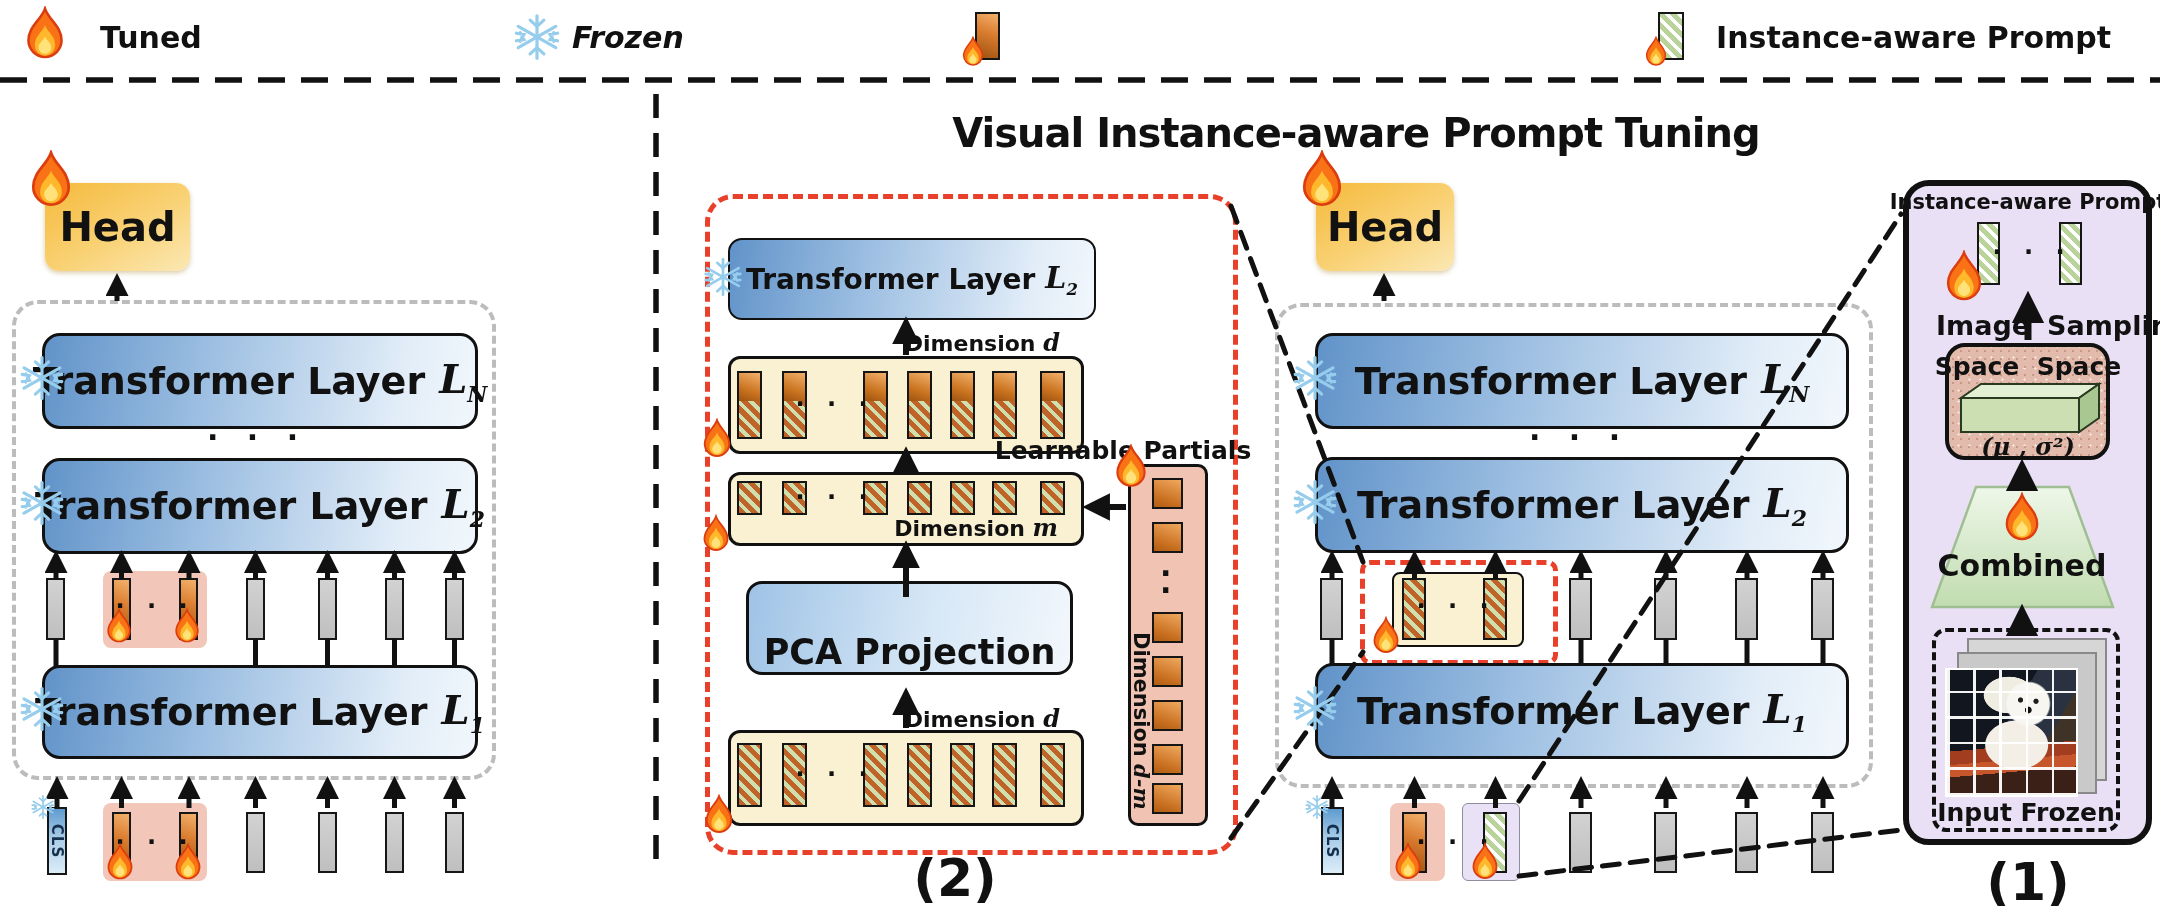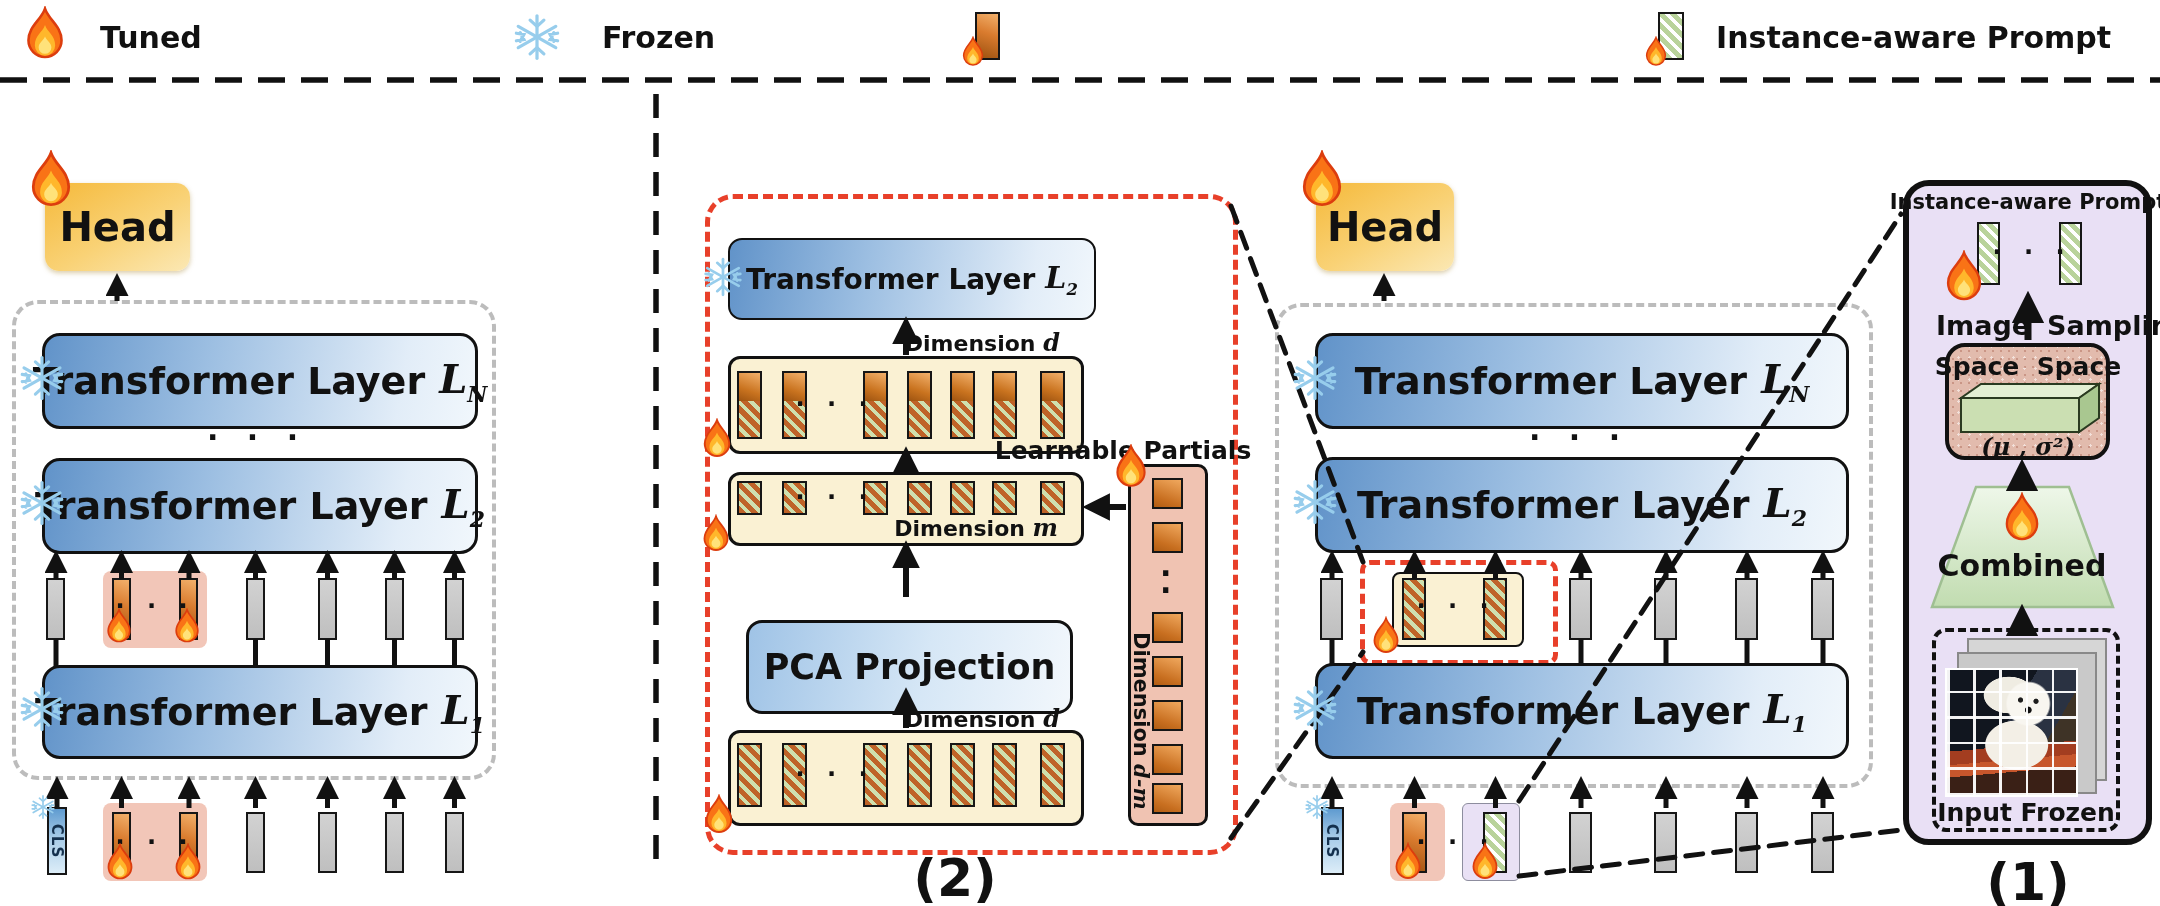--- a/index.html
+++ b/index.html
@@ -111,21 +111,21 @@
   <div class="abs legend-label" style="left:100px;top:20px;">Tuned</div>
 
   <span class="icon abs z7" style="left:512px;top:12px;width:50px;height:50px;">
       <svg viewBox="0 0 40 40" stroke="#97cdec" stroke-width="2.6" stroke-linecap="round" fill="none">
         <line x1="20" y1="3" x2="20" y2="37"></line>
         <line x1="5" y1="11.5" x2="35" y2="28.5"></line>
         <line x1="5" y1="28.5" x2="35" y2="11.5"></line>
         <path d="M14.5 6.5 20 11.5 25.5 6.5M14.5 33.5 20 28.5 25.5 33.5M3.5 17 9.5 18 6.5 23.5M36.5 17 30.5 18 33.5 23.5M3.5 23 9.5 22 6.5 16.5M36.5 23 30.5 22 33.5 16.5"></path>
       </svg>
     </span>
-  <div class="abs legend-label" style="left:602px;top:20px;">Frozen</div>
+  <div class="abs legend-label" style="left:572px;top:20px;font-style:italic;">Frozen</div>
 
   <div class="abs tok orange z3" style="left:975px;top:12px;width:25px;height:48px;"></div>
   <span class="icon abs z7" style="left:960px;top:36px;width:26px;height:32px;">
       <svg viewBox="0 0 36 44">
         <path d="M18 2C21 11 31 16 31 27a13 13 0 0 1-26 0C5 16 15 11 18 2Z" fill="#f97316" stroke="#dc3d0e" stroke-width="2"></path>
         <path d="M18 15C20 21 26 23 26 31a8 8 0 0 1-16 0c0-8 6-10 8-16Z" fill="#ffb72b"></path>
         <path d="M18 24c1.2 3.5 5 4.6 5 8.6a5 5 0 0 1-10 0c0-4 3.8-5.1 5-8.6Z" fill="#ffe27a"></path>
       </svg>
     </span>
 
@@ -245,20 +245,21 @@
       </svg>
     </span>
   <span class="icon abs z7" style="left:172px;top:843px;width:32px;height:39px;">
       <svg viewBox="0 0 36 44">
         <path d="M18 2C21 11 31 16 31 27a13 13 0 0 1-26 0C5 16 15 11 18 2Z" fill="#f97316" stroke="#dc3d0e" stroke-width="2"></path>
         <path d="M18 15C20 21 26 23 26 31a8 8 0 0 1-16 0c0-8 6-10 8-16Z" fill="#ffb72b"></path>
         <path d="M18 24c1.2 3.5 5 4.6 5 8.6a5 5 0 0 1-10 0c0-4 3.8-5.1 5-8.6Z" fill="#ffe27a"></path>
       </svg>
     </span>
 
+  <div class="abs title" style="left:1356px;top:110px;transform:translateX(-50%);">Visual Instance-aware Prompt Tuning</div>
 
   <div class="abs dash-red z1" style="left:705px;top:194px;width:523px;height:651px;"></div>
 
   <div class="abs tbox small z2" style="left:728px;top:238px;width:364px;height:78px;">
     <span>Transformer Layer</span>
     <span class="math"><span>L</span><sub>2</sub></span>
   </div>
   <span class="icon abs z7" style="left:702px;top:256px;width:42px;height:42px;">
       <svg viewBox="0 0 40 40" stroke="#97cdec" stroke-width="2.6" stroke-linecap="round" fill="none">
         <line x1="20" y1="3" x2="20" y2="37"></line>
@@ -324,21 +325,21 @@
   <div class="abs vell z4" style="left:1160px;top:566px;">·<br>·</div>
   <div class="abs square z3" style="left:1152px;top:612px;width:31px;height:31px;"></div>
   <div class="abs square z3" style="left:1152px;top:656px;width:31px;height:31px;"></div>
   <div class="abs square z3" style="left:1152px;top:700px;width:31px;height:31px;"></div>
   <div class="abs square z3" style="left:1152px;top:744px;width:31px;height:31px;"></div>
   <div class="abs square z3" style="left:1152px;top:783px;width:31px;height:31px;"></div>
   <div class="vtext z4" style="position:absolute;left:1154px;top:632px;">
     <span>Dimension</span> <span class="math">d-m</span>
   </div>
 
-  <div class="abs pca z2" style="left:746px;top:620px;width:321px;height:88px;">
+  <div class="abs pca z2" style="left:746px;top:581px;width:321px;height:88px;align-items:flex-end;">
     <span>PCA Projection</span>
   </div>
 
   <div class="abs dim-label z4" style="left:1060px;top:704px;transform:translateX(-100%);">
     <span>Dimension</span> <span class="math">d</span>
   </div>
 
   <div class="abs cream z2" style="left:728px;top:730px;width:350px;height:90px;"></div>
   <div class="abs tok stripe-og z3" style="left:737px;top:743px;width:25px;height:64px;"></div>
   <div class="abs tok stripe-og z3" style="left:782px;top:743px;width:25px;height:64px;"></div>

